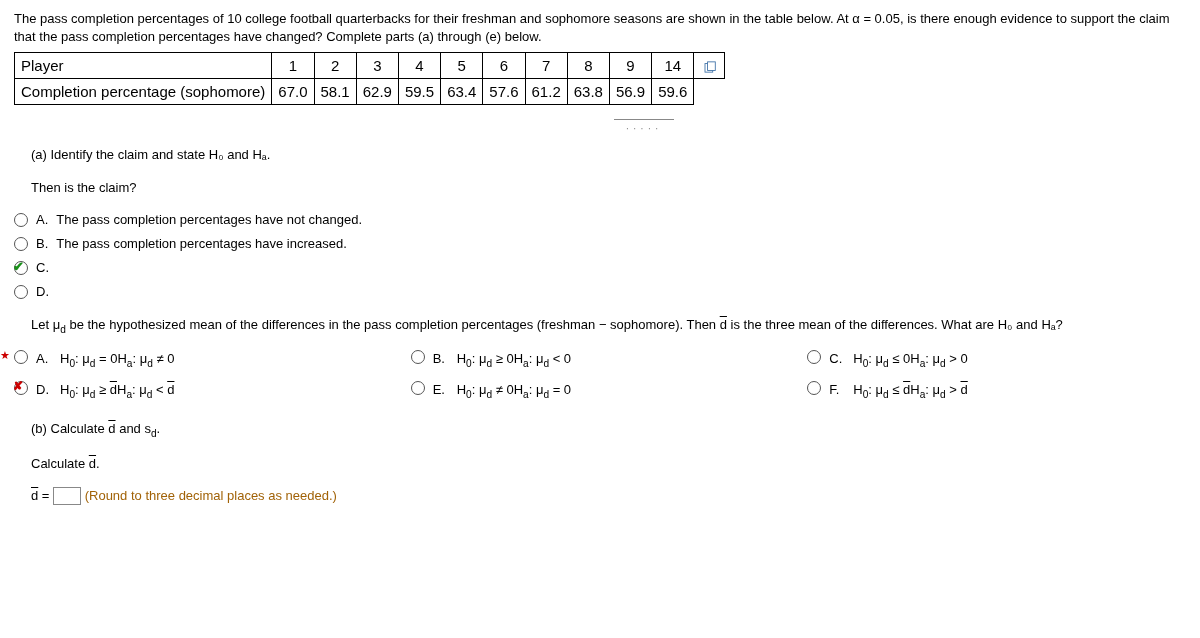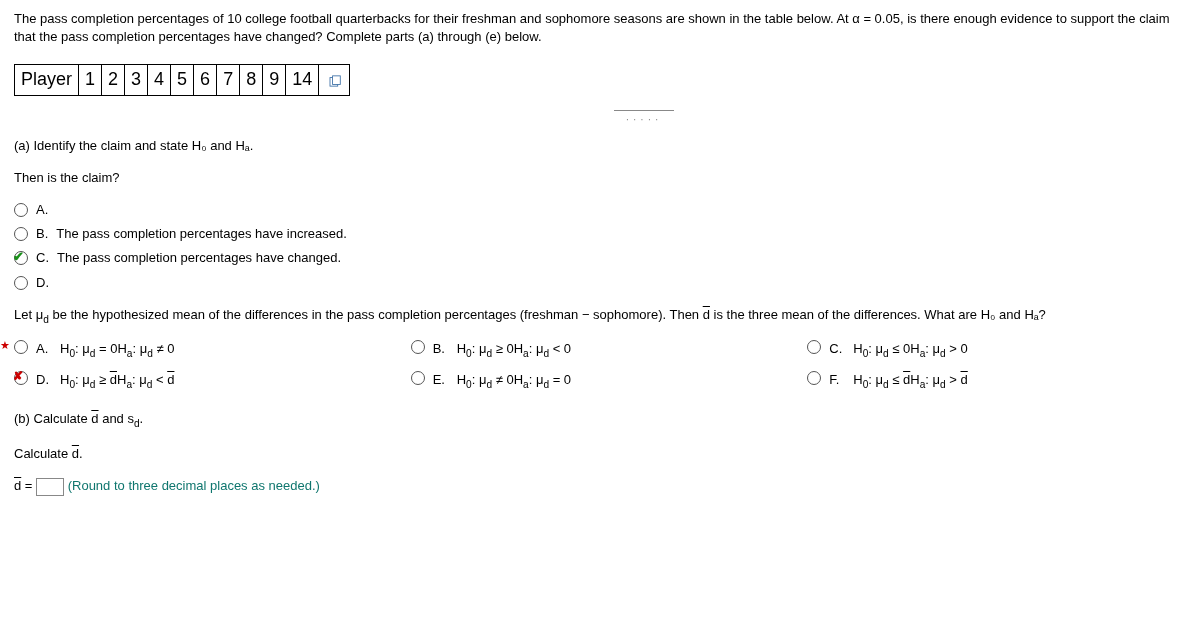--- a/index.html
+++ b/index.html
@@ -4,50 +4,50 @@
 <style>
   body {
     font-family: Arial, Helvetica, sans-serif;
     font-size: 13px;
     color: #000;
     margin: 0;
     padding: 10px 14px;
     line-height: 1.4;
     background: #fff;
   }
-  .intro { margin-bottom: 18px; }
+  .intro { margin-bottom: 6px; }
   table.data {
     border-collapse: collapse;
     margin-bottom: 14px;
   }
   table.data td, table.data th {
     border: 1px solid #000;
     padding: 2px 6px;
     text-align: center;
     font-weight: normal;
-    font-size: 18px;
+    font-size: 15px;
   }
   table.data th { text-align: left; }
   .copy-icon {
     display: inline-block;
     width: 14px; height: 12px;
     margin-left: 4px;
     vertical-align: middle;
   }
   .dots {
     text-align: center;
     color: #888;
     letter-spacing: 4px;
     margin: 4px 0 10px 600px;
     width: 60px;
     border-top: 1px solid #888;
     padding-top: 2px;
     font-size: 10px;
   }
-  .section { margin: 8px 0 14px 0; }
+  .section { margin: 8px 0 14px 17px; }
   .opts { margin: 6px 0 14px 0; }
   .opt-row {
     display: flex;
     align-items: center;
     gap: 8px;
     margin: 6px 0;
   }
   .radio {
     width: 12px; height: 12px;
     border: 1px solid #555;
@@ -95,21 +95,21 @@
   .hyp .letter { width: 16px; }
   .sub { font-size: 0.78em; vertical-align: sub; }
   .bar { text-decoration: overline; }
   .inputbox {
     width: 26px;
     height: 16px;
     border: 1px solid #888;
     display: inline-block;
     vertical-align: middle;
   }
-  .blue { color: #0f766e; }
+  .blue { color: #a16207; }
 </style>
 </head>
 <body>
 
 <div class="intro">The pass completion percentages of 10 college football quarterbacks for their freshman and sophomore seasons are shown in the table below. At α = 0.05, is there enough evidence to support the claim that the pass completion percentages have changed? Complete parts (a) through (e) below.</div>
 
 <table class="data">
   <tbody>
       <tr>
     <th>Player</th>
@@ -123,42 +123,55 @@
     <td>8</td>
     <td>9</td>
     <td>14</td>
     <td style="border:1px solid #000;">
       <svg class="copy-icon" viewBox="0 0 16 14">
         <rect x="1" y="3" width="9" height="10" fill="none" stroke="#3a6ea5" stroke-width="1"></rect>
         <rect x="4" y="1" width="9" height="10" fill="#fff" stroke="#3a6ea5" stroke-width="1"></rect>
       </svg>
     </td>
   </tr>
+  <tr>
+    <th>Completion percentage (sophomore)</th>
+    <td>67.0</td>
+    <td>58.1</td>
+    <td>62.9</td>
+    <td>59.5</td>
+    <td>63.4</td>
+    <td>57.6</td>
+    <td>61.2</td>
+    <td>63.8</td>
+    <td>56.9</td>
+    <td>59.6</td>
+  </tr>
 </tbody>
   </table>
 
 <div class="dots">·····</div>
 
 <div class="section">(a) Identify the claim and state H₀ and Hₐ.</div>
 <div class="section">Then is the claim?</div>
 
 <div class="opts">
   <div class="opt-row">
     <span class="radio"></span>
     <span>A.</span>
+    <span class="opt-label">The pass completion percentages have not changed.</span>
   </div>
   <div class="opt-row">
     <span class="radio"></span>
     <span>B.</span>
     <span class="opt-label">The pass completion percentages have increased.</span>
   </div>
   <div class="opt-row">
     <span class="radio sel-green"></span>
     <span>C.</span>
-    <span class="opt-label">The pass completion percentages have changed.</span>
   </div>
   <div class="opt-row">
     <span class="radio"></span>
     <span>D.</span>
   </div>
 </div>
 
 <div class="section">
   <span>Let μ</span><span class="sub">d</span><span> be the hypothesized mean of the differences in the pass completion percentages (freshman − sophomore). Then </span><span class="bar">d</span><span> is the three mean of the differences. What are H₀ and Hₐ?</span>
 </div>

